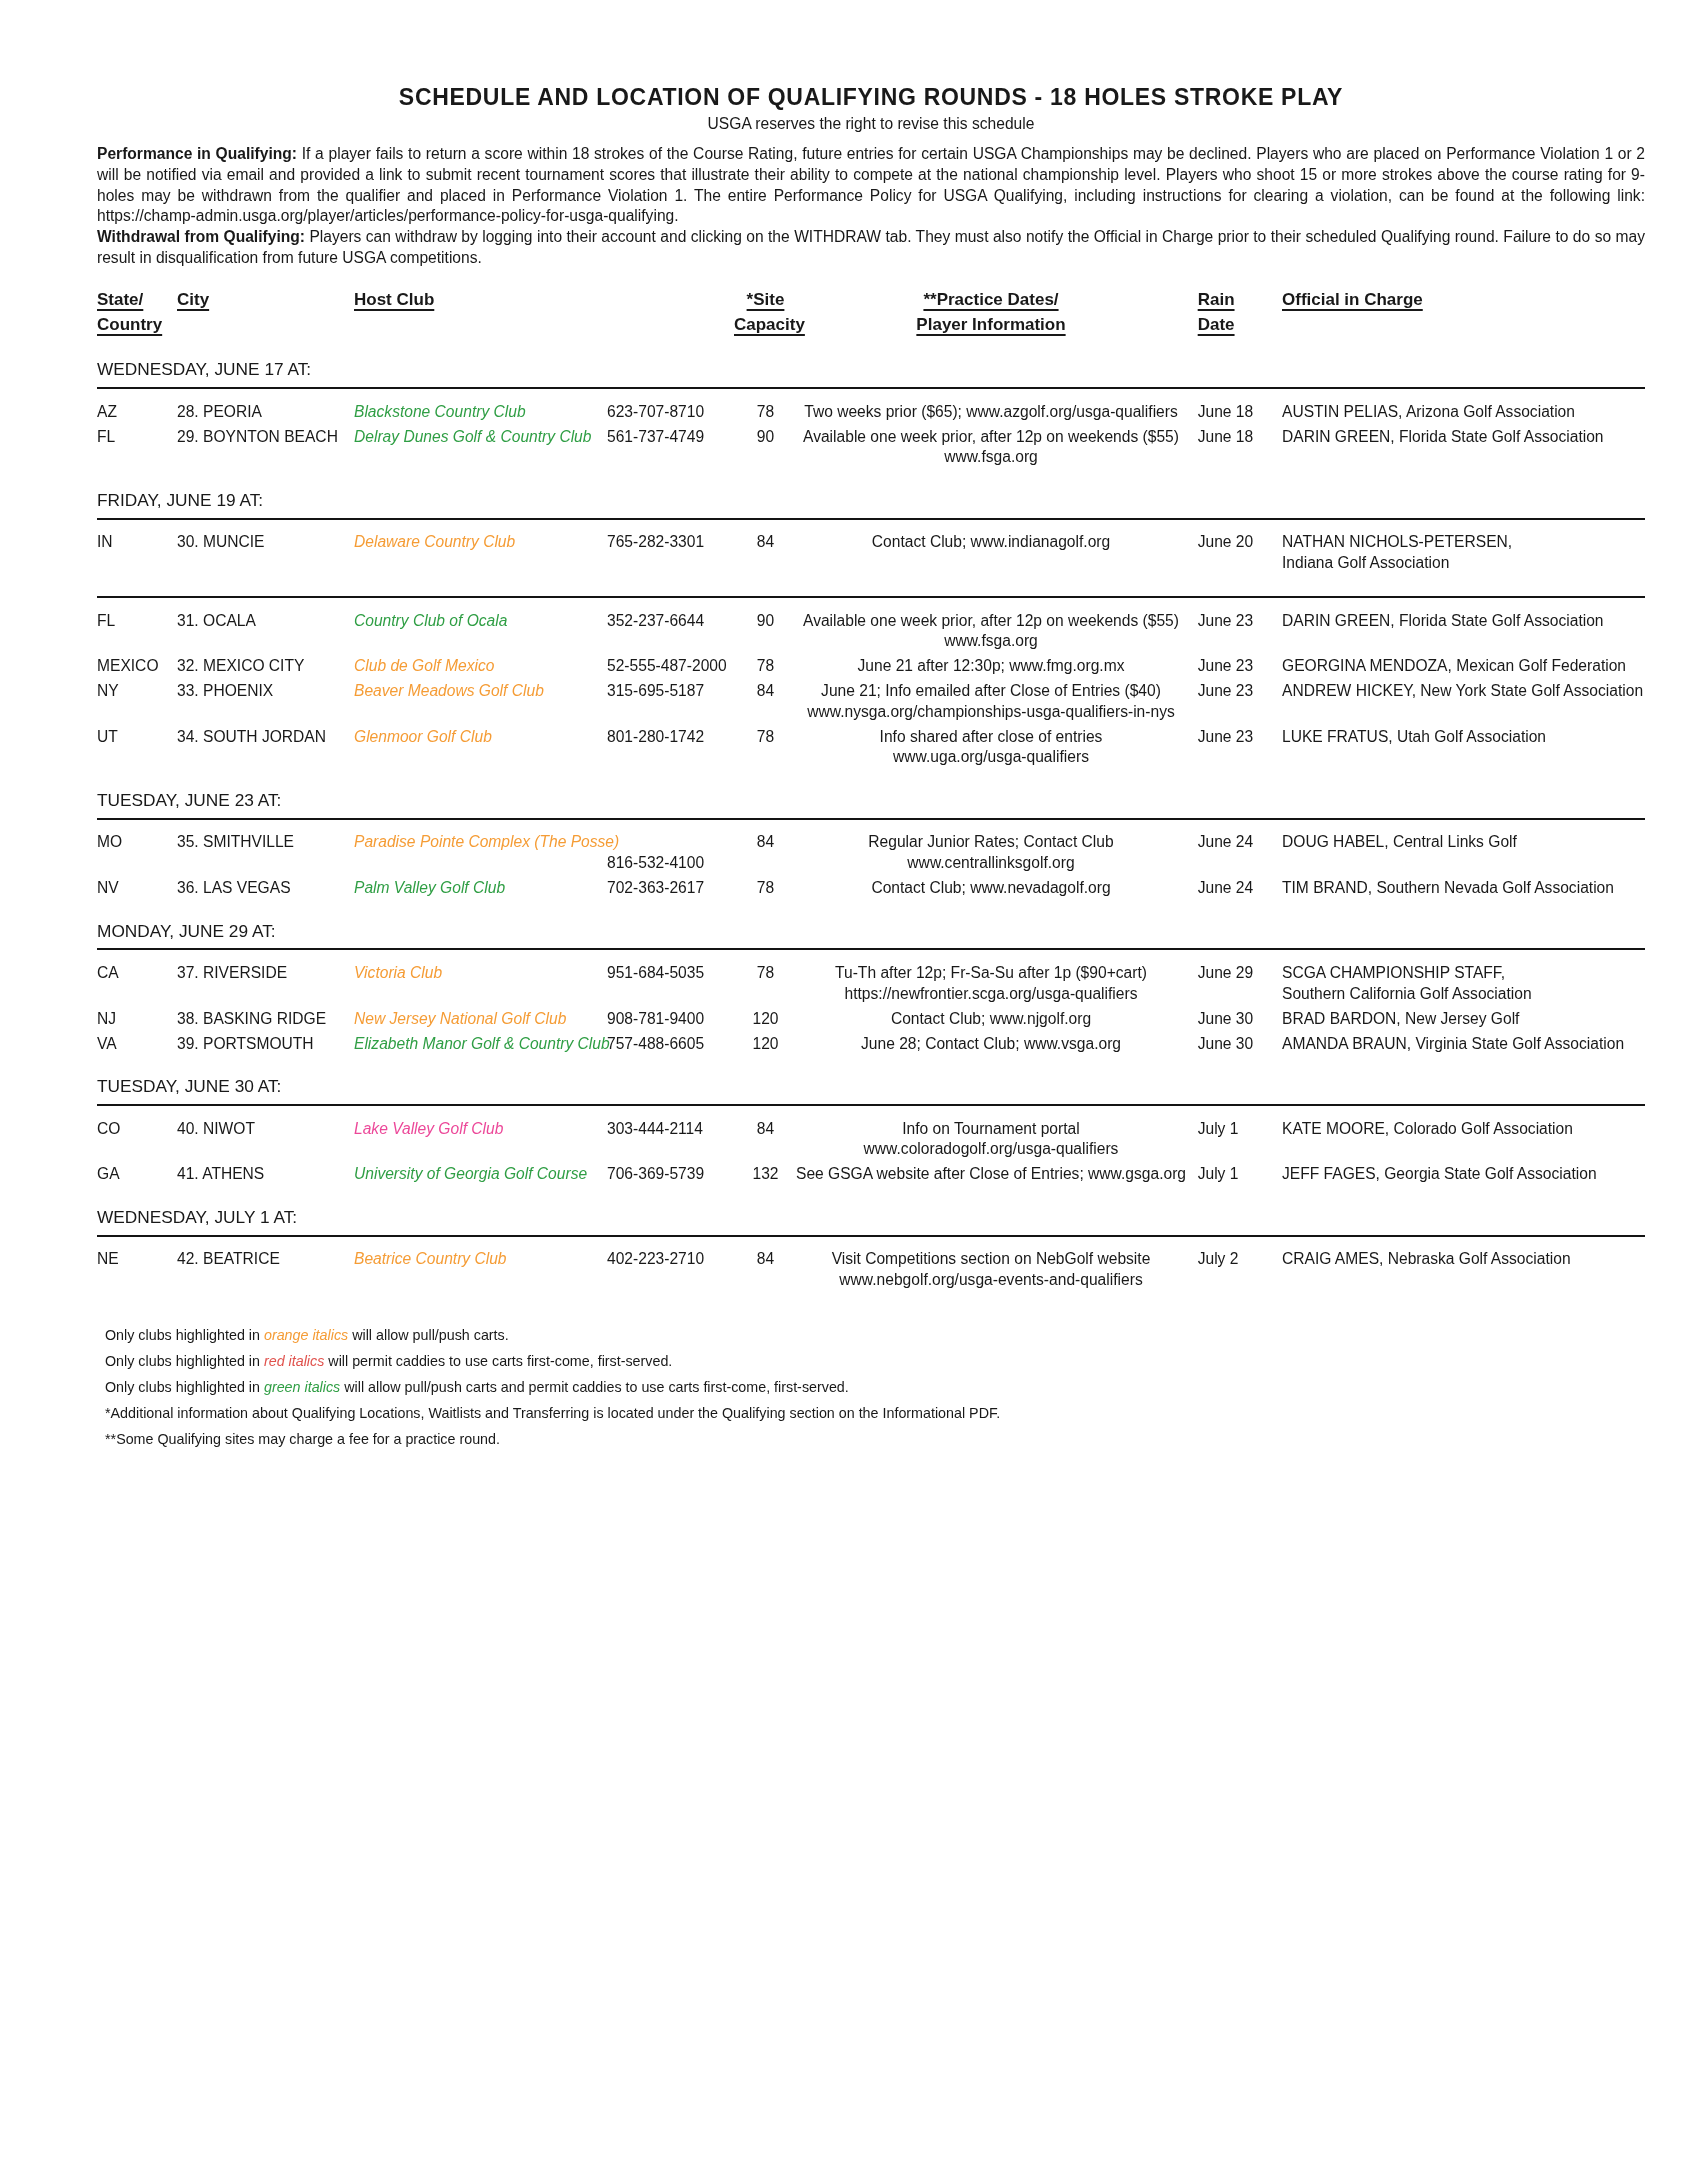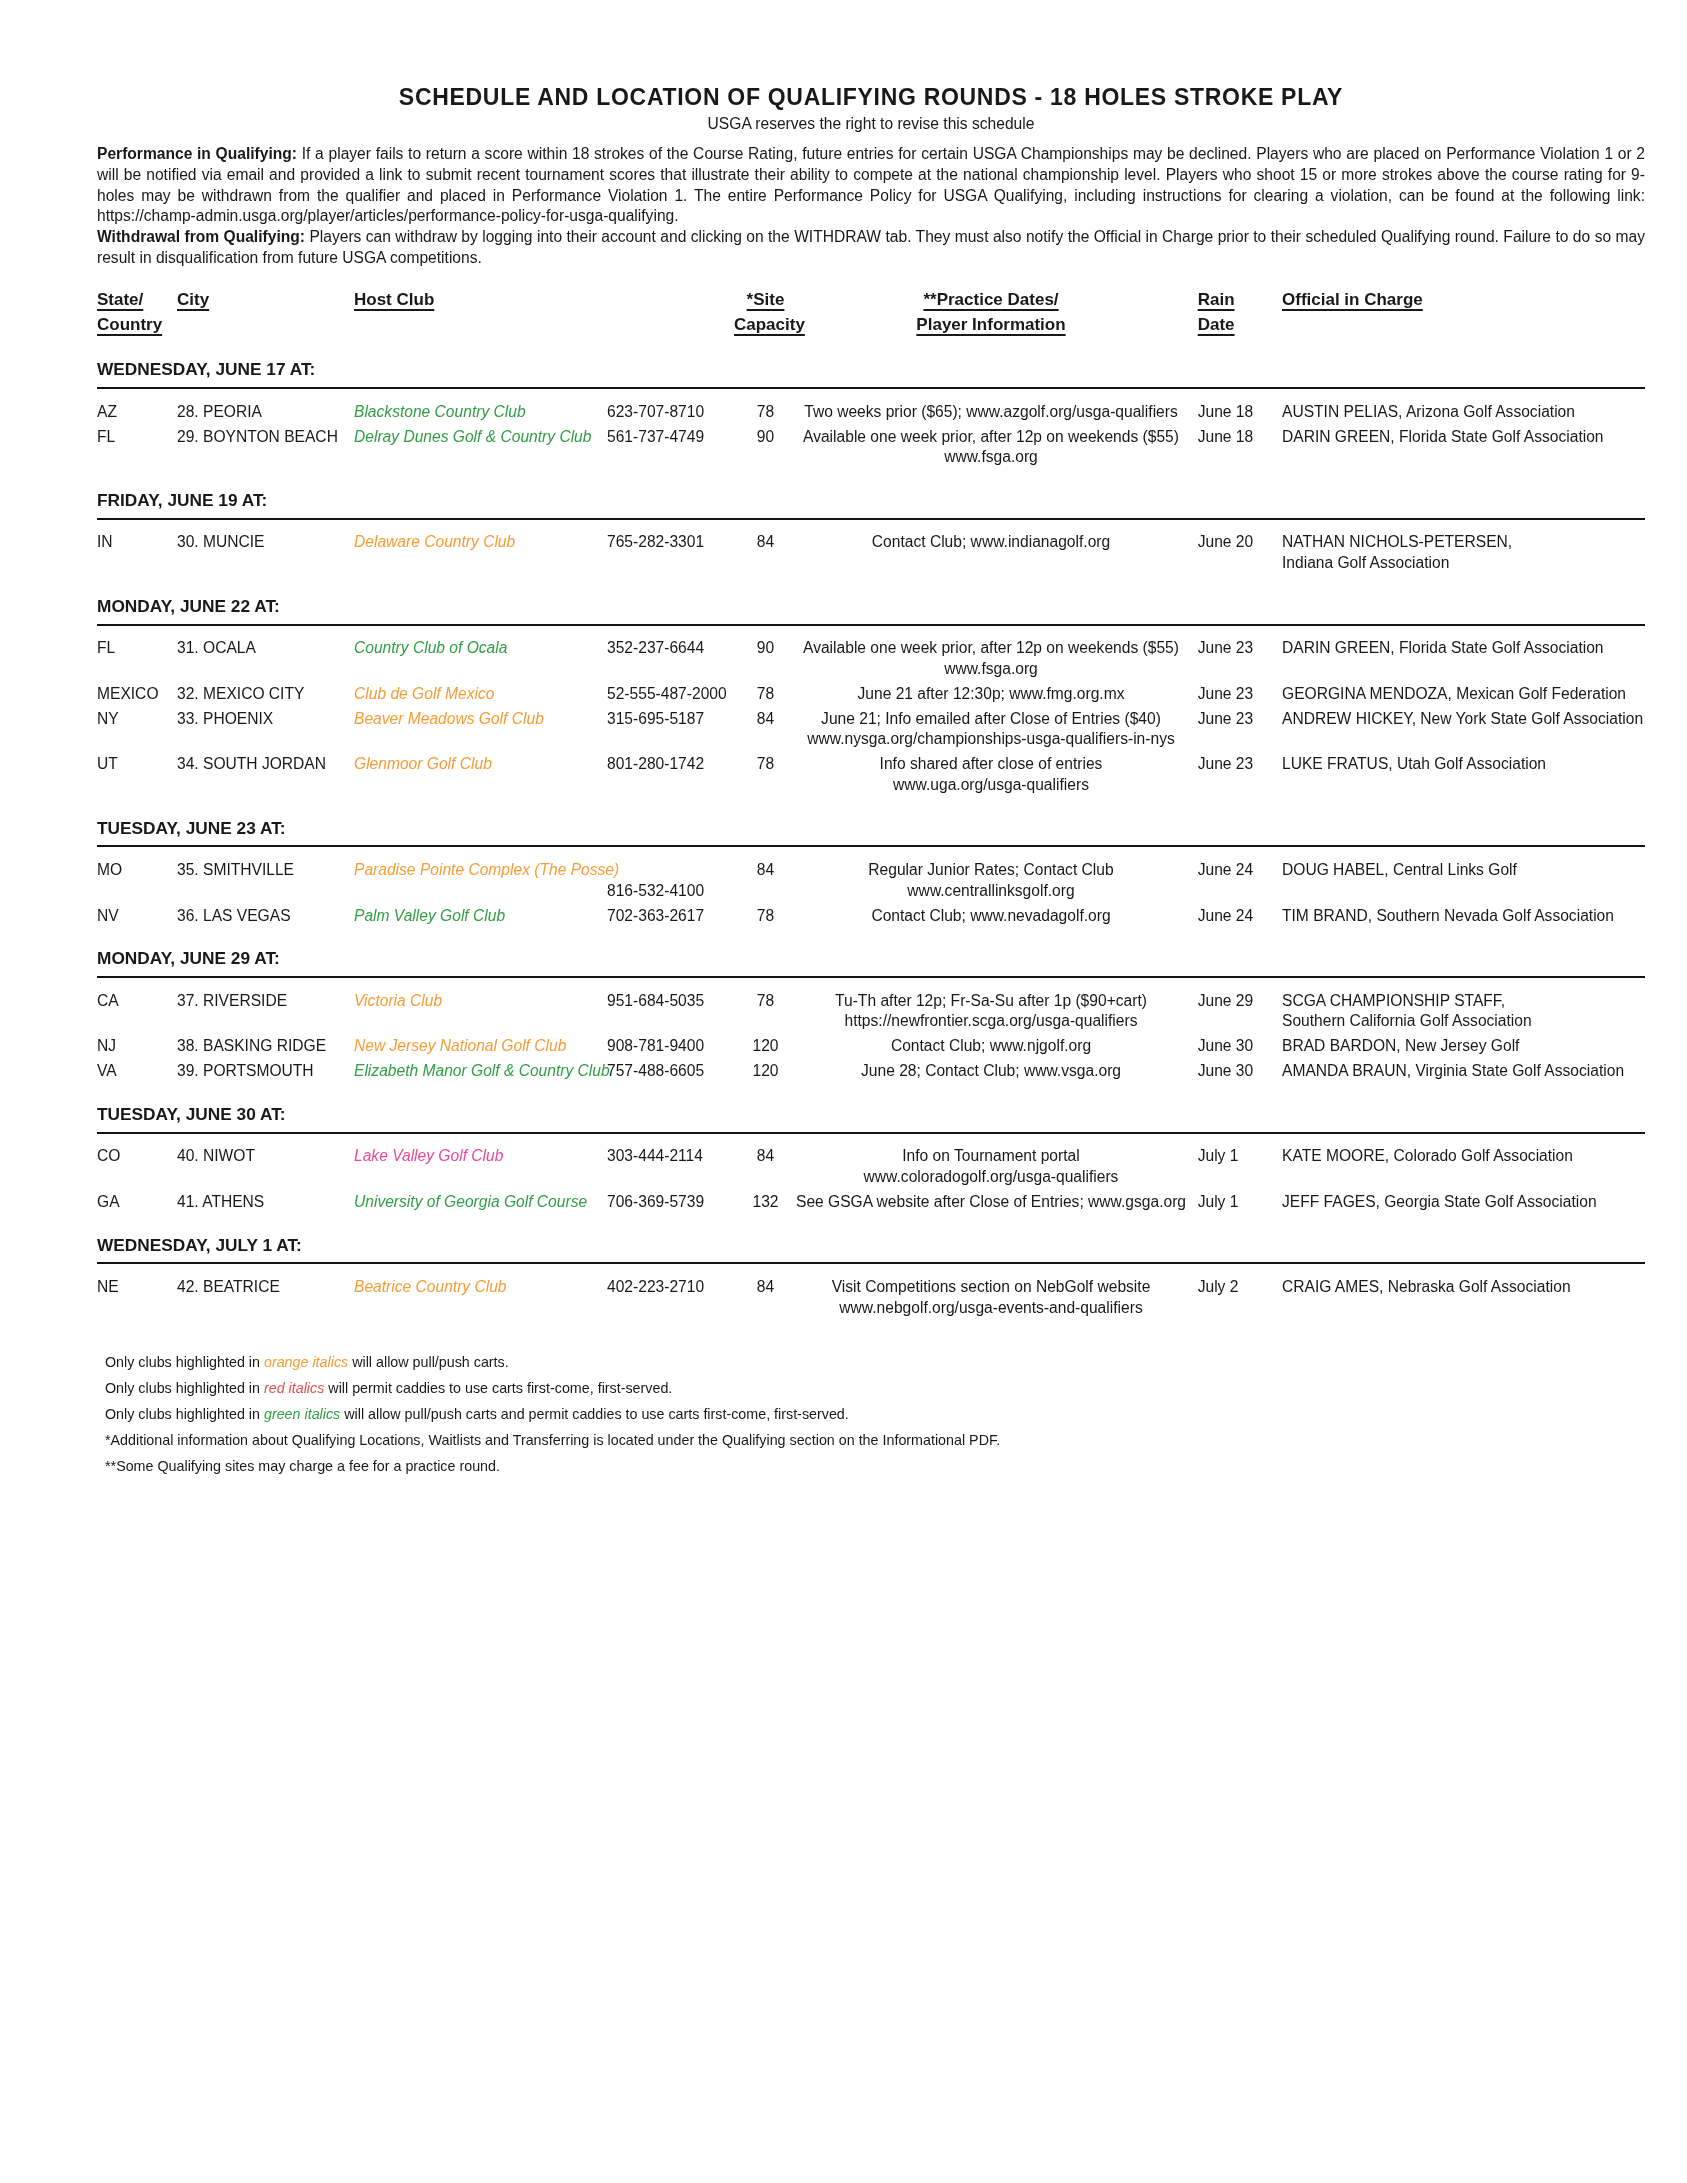--- a/index.html
+++ b/index.html
@@ -46,21 +46,21 @@
   }
   .u {
     text-decoration: underline;
     text-decoration-thickness: 1.7px;
     text-underline-offset: 4.2px;
   }
   .hdr-center { text-align: center; }
   .pad-rain { padding-left: 12.7px; }
 
   .section { margin-top: 22px; }
-  .section-header { font-size: 17.3px; font-weight: 700; margin-bottom: 6.7px; }
+  .section-header { font-size: 17.3px; font-weight: 400; margin-bottom: 6.7px; }
   .section-rule { border-top: 2.5px solid #141414; height: 0; }
   .rows { margin-top: 12.7px; }
   .row {
     font-size: 15.6px;
     line-height: 20.7px;
     margin-bottom: 4.2px;
   }
   .cell { white-space: nowrap; }
   .cell.club { font-style: italic; }
   .cell.capacity { text-align: center; }
@@ -166,21 +166,20 @@
             </div>
             <div class="cell rain">June 20</div>
             <div class="cell official">
               <div class="line">NATHAN NICHOLS-PETERSEN,</div>
               <div class="line">Indiana Golf Association</div>
             </div>
           </div>
         </div>
       </div>
       <div class="section">
-        <div class="section-header">MONDAY, JUNE 22 AT:</div>
         <div class="section-rule"></div>
         <div class="rows">
           <div class="row grid-cols">
             <div class="cell state">FL</div>
             <div class="cell city">31. OCALA</div>
             <div class="cell club" style="color: rgb(47, 158, 68);">Country Club of Ocala</div>
             <div class="cell phone">352-237-6644</div>
             <div class="cell capacity">90</div>
             <div class="cell info">
               <div class="line">Available one week prior, after 12p on weekends ($55)</div>

